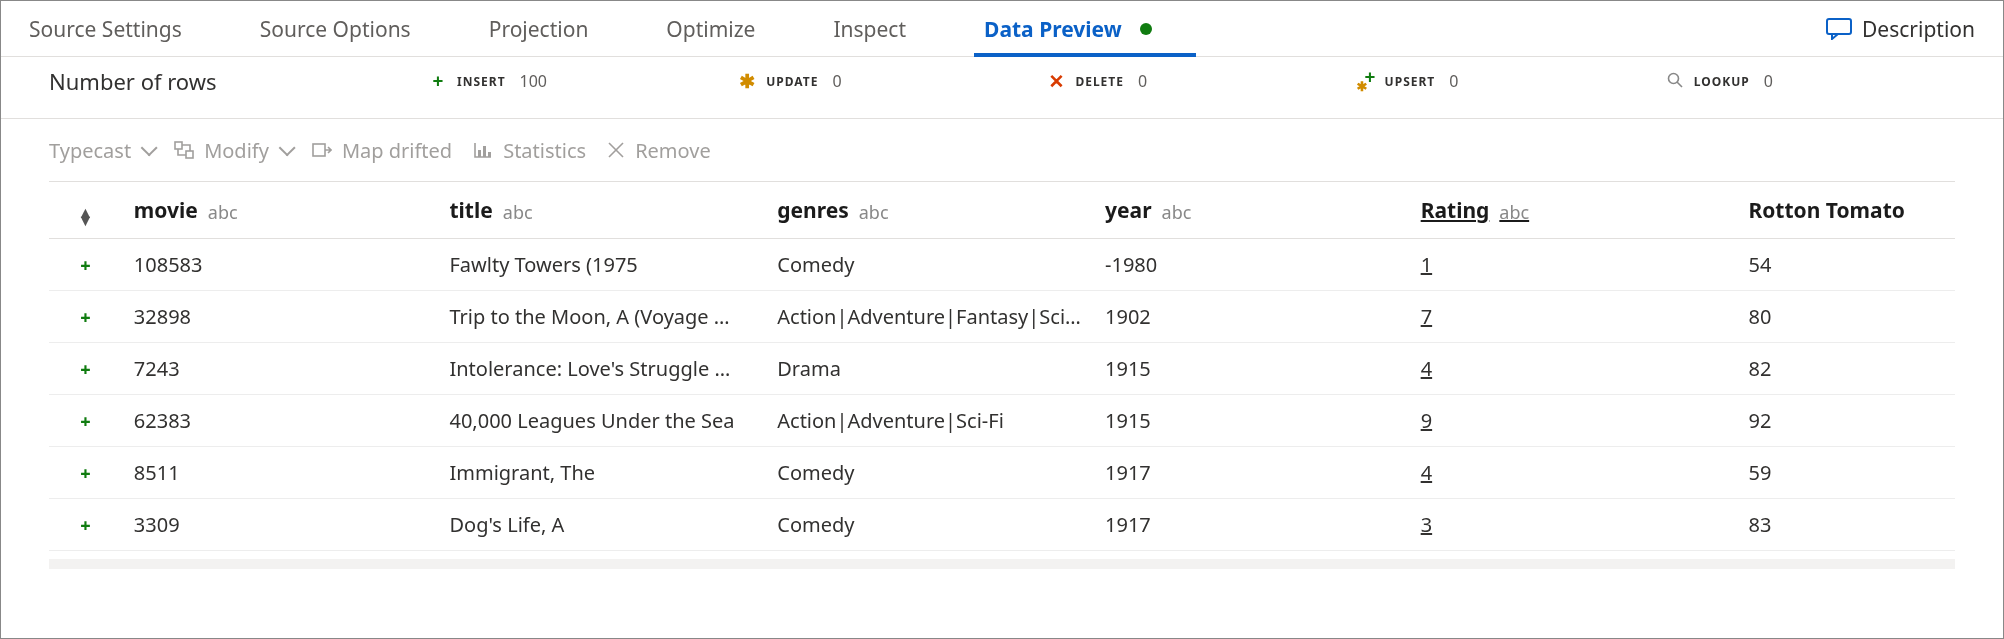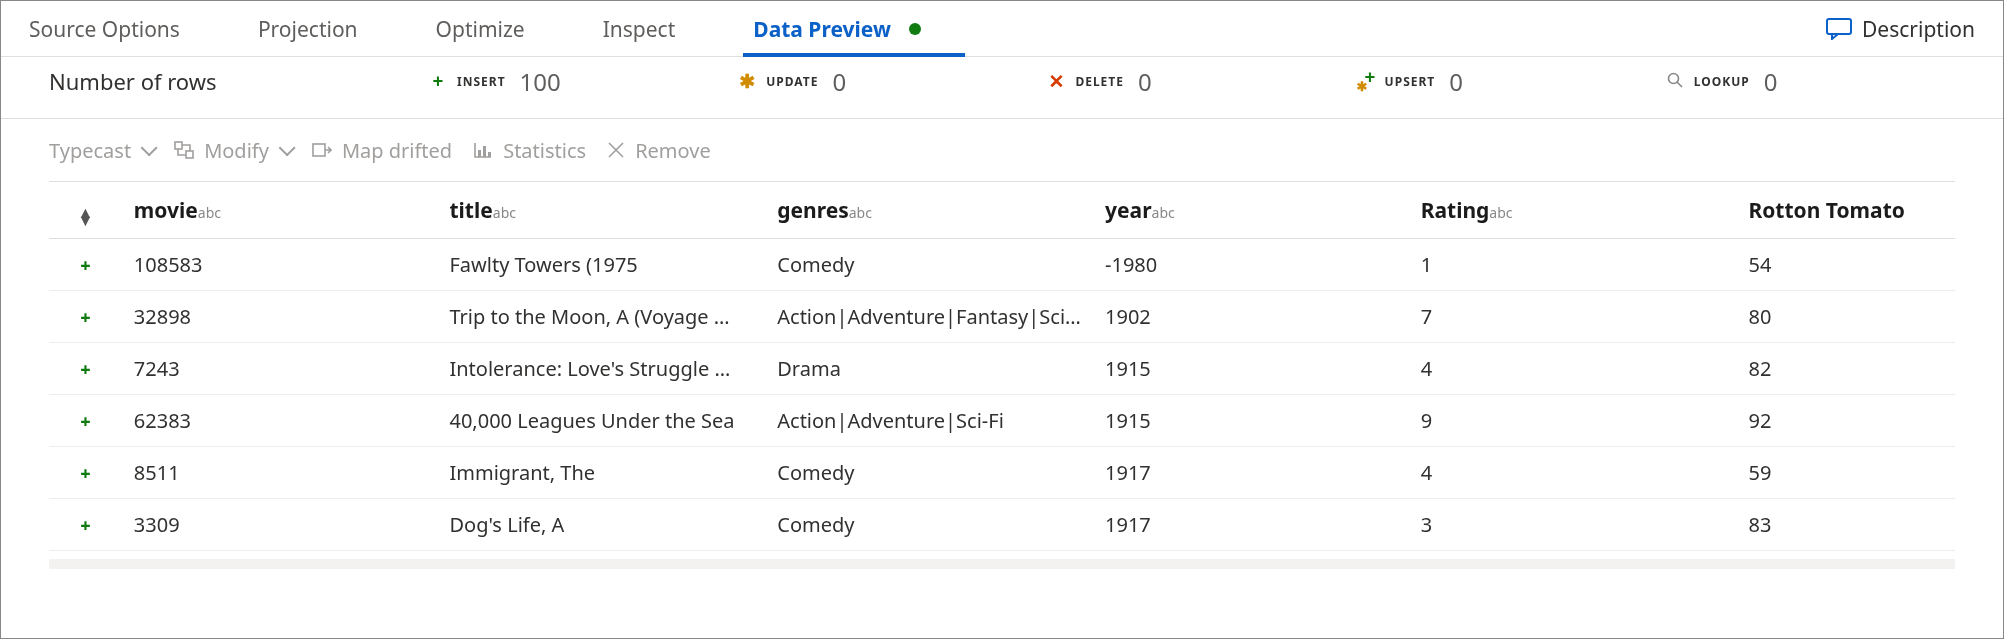--- a/index.html
+++ b/index.html
@@ -75,21 +75,21 @@
     flex: 1;
   }
   .stat-icon { width: 18px; text-align: center; margin-right: 10px; font-weight: bold; }
   .stat-name {
     text-transform: uppercase;
     letter-spacing: 1px;
     font-weight: 700;
     font-size: 12px;
     margin-right: 14px;
   }
-  .stat-val { color: #605e5c; font-size: 24px; }
+  .stat-val { color: #605e5c; font-size: 16px; }
   .ic-green { color: #107c10; }
   .ic-orange { color: #d18c00; }
   .ic-red { color: #d83b01; }
   .ic-grey { color: #888; }
 
   
   .inner {
     padding: 0 48px 12px 48px;
   }
   .toolbar {
@@ -136,23 +136,24 @@
   th:first-child, td:first-child { width: 60px; text-align: center; }
   tbody td {
     border-bottom: 1px solid #ededed;
     padding: 12px 12px;
     color: #323130;
     white-space: nowrap;
     overflow: hidden;
     text-overflow: ellipsis;
   }
   .type-tag {
-    font-size: 14px;
+    font-size: 18px;
     color: #888;
     font-weight: 400;
+    margin-left: 10px;
     vertical-align: middle;
   }
   .sort-arrows {
     font-size: 16px;
     color: #555;
     display: inline-flex;
     flex-direction: column;
     line-height: 8px;
   }
   .row-plus {
@@ -163,27 +164,30 @@
   .scrollbar {
     height: 10px;
     background: #f3f2f1;
     margin-top: 8px;
     width: 100%;
   }
   .col-movie { width: 260px; }
   .col-title { width: 270px; max-width: 270px; }
   .col-genres { width: 270px; max-width: 270px; }
   .col-year { width: 260px; }
-  .col-rating { width: 270px; }
+  .col-rating { width: 270px; text-decoration: underline; }
   .col-rt { width: 180px; }
 </style>
 </head>
 <body>
 
 <div class="tabs">
+  <div class="tab">
+      <span>Source Settings</span>
+    </div>
   <div class="tab">
       <span>Source Options</span>
     </div>
   <div class="tab">
       <span>Projection</span>
     </div>
   <div class="tab">
       <span>Optimize</span>
     </div>
   <div class="tab">

